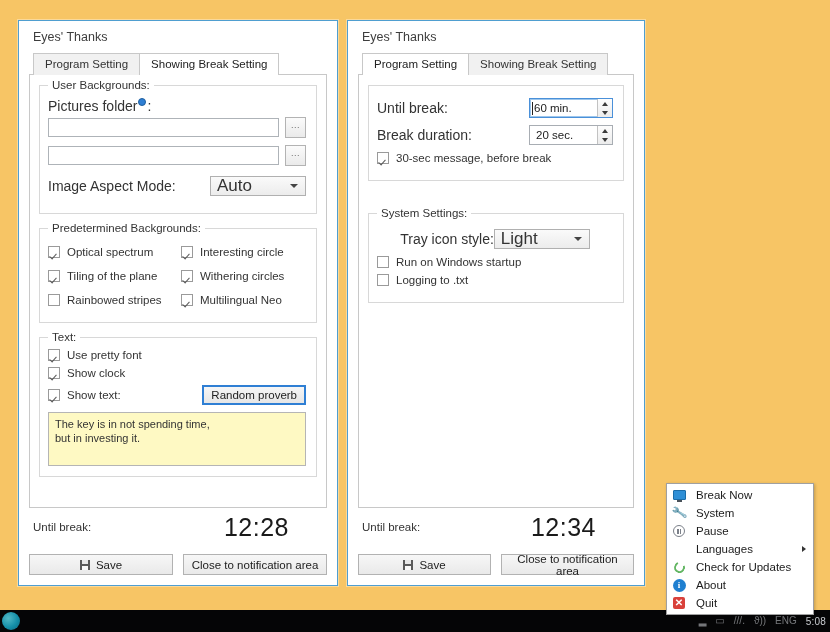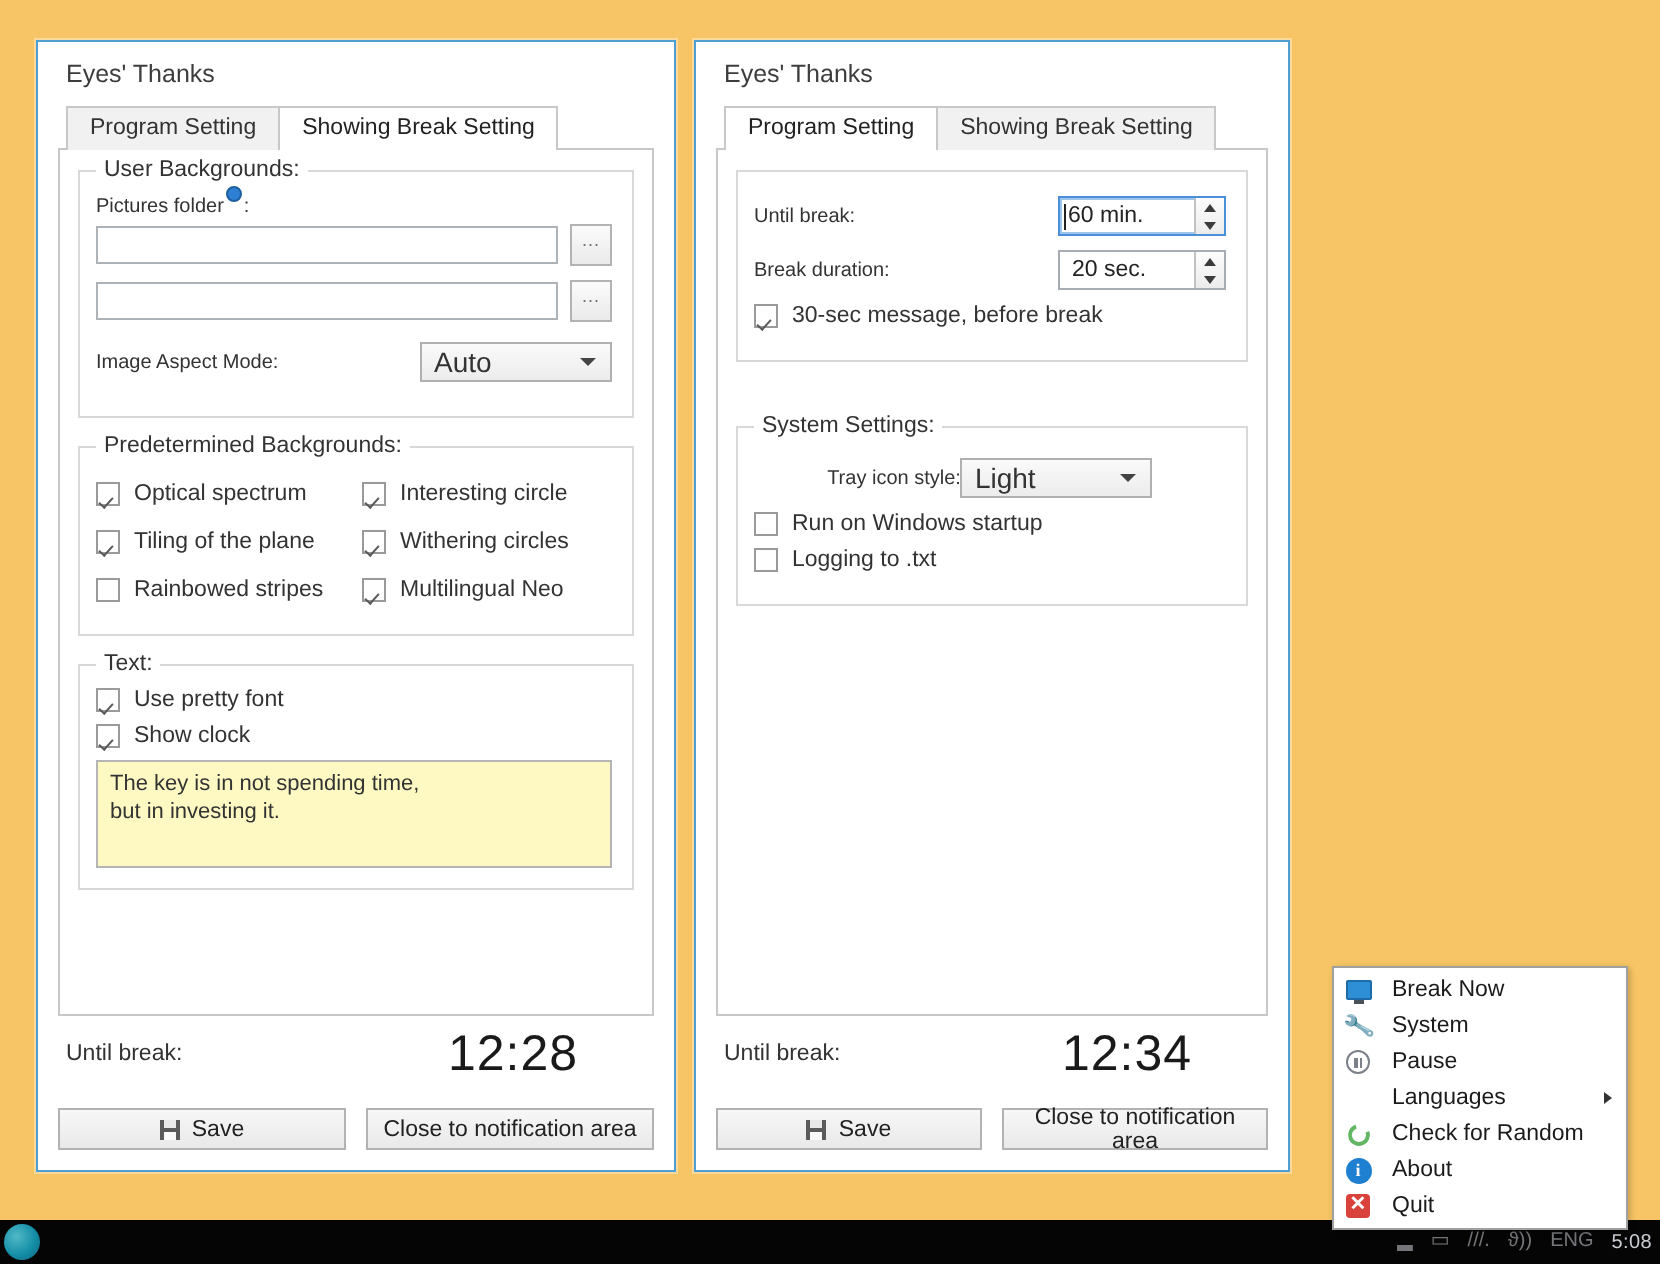--- a/index.html
+++ b/index.html
@@ -118,21 +118,21 @@
     background: #ffffff;
     padding: 0 4px;
     font-size: 11.5px;
     color: #333;
   }
 
   .row {
     display: flex; align-items: center;
     margin: 7px 0;
   }
-  .lbl { font-size: 10px; color: #333; }
+  .lbl { font-size: 14px; color: #333; }
 
   
   .info-badge {
     display: inline-block;
     width: 8px; height: 8px;
     border-radius: 50%;
     background: #2f7fd4;
     border: 1px solid #1e5f9f;
     position: relative;
     top: -5px;
@@ -162,21 +162,21 @@
     font-size: 9px; color: #6a6a6a; letter-spacing: .5px;
     line-height: 6px; position: relative; top: -3px;
   }
 
   .combo {
     width: 96px; height: 20px;
     border: 1px solid #b0b0b0;
     background: linear-gradient(#fafafa,#ececec);
     display: flex; align-items: center;
     padding-left: 6px;
-    font-size: 14px; color: #333;
+    font-size: 17px; color: #333;
     position: relative;
     cursor: default;
   }
   .combo .caret {
     position: absolute; right: 7px; top: 50%;
     margin-top: -2px;
     width: 0; height: 0;
     border-left: 4px solid transparent;
     border-right: 4px solid transparent;
     border-top: 4px solid #444;
@@ -498,20 +498,27 @@
 
       <div class="group">
         <div class="group-title">Text:</div>
         <div class="cb-row" style="margin-top:4px;">
           <span class="cbox checked"></span>
           <span>Use pretty font</span>
         </div>
         <div class="cb-row">
           <span class="cbox checked"></span>
           <span>Show clock</span>
+        </div>
+        <div class="proverb-row">
+          <div class="cb-row" style="margin:0;">
+            <span class="cbox checked"></span>
+            <span>Show text:</span>
+          </div>
+          <button class="btn-proverb">Random proverb</button>
         </div>
         <div class="proverb-box">The key is in not spending time,
 but in investing it.</div>
       </div>
 
     </div>
 
     <div class="footer">
       <div class="until-row">
         <span class="until-lbl">Until break:</span>
@@ -641,21 +648,21 @@
   </div>
   <div class="ctx-item">
     <span class="ctx-icon"></span>
     <span>Languages</span>
     <span class="ctx-arrow"></span>
   </div>
   <div class="ctx-item">
     <span class="ctx-icon">
         <span class="ic-refresh"></span>
       </span>
-    <span>Check for Random</span>
+    <span>Check for Updates</span>
   </div>
   <div class="ctx-item">
     <span class="ctx-icon">
         <span class="ic-info">i</span>
       </span>
     <span>About</span>
   </div>
   <div class="ctx-item">
     <span class="ctx-icon">
         <span class="ic-quit">✕</span>

